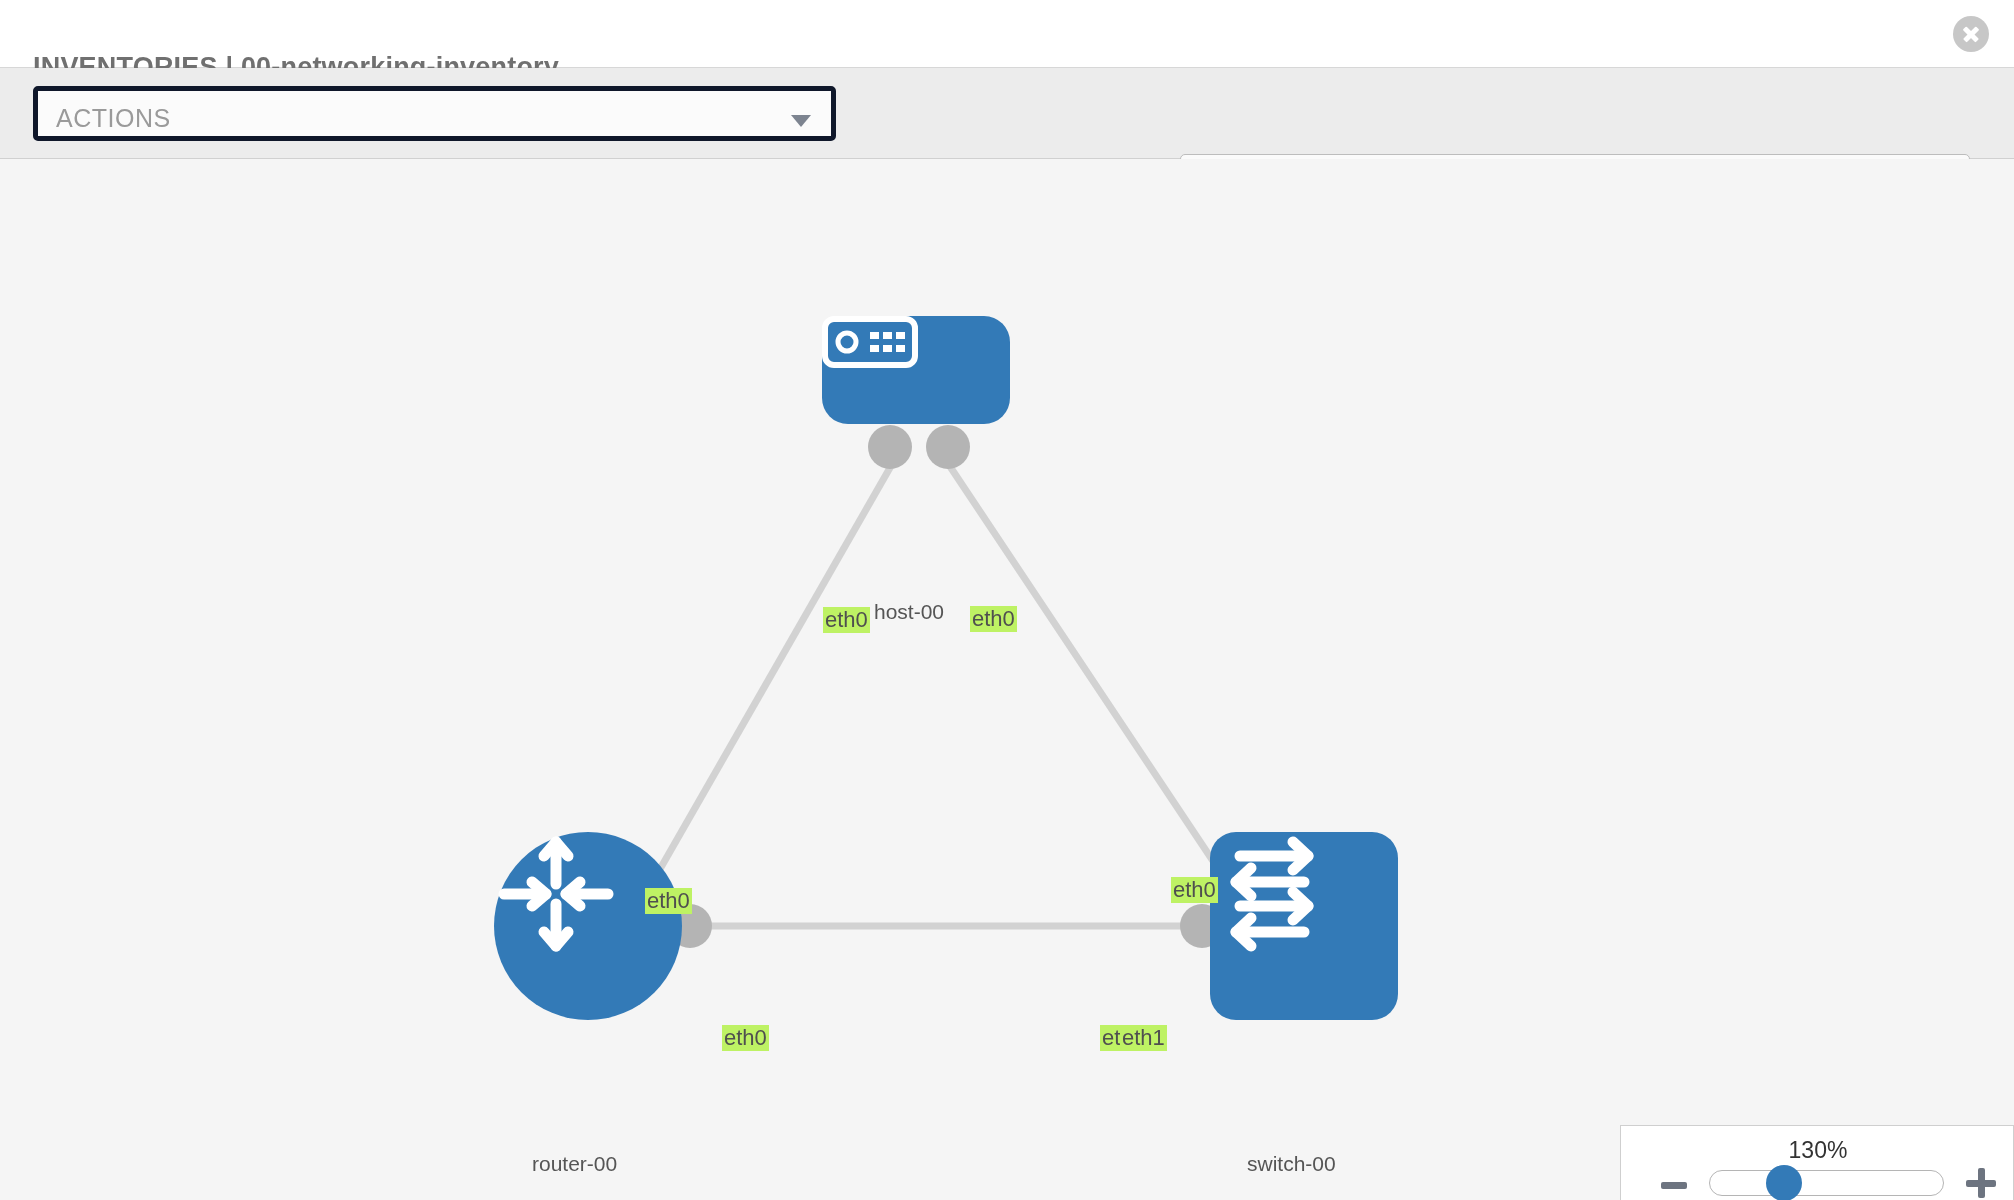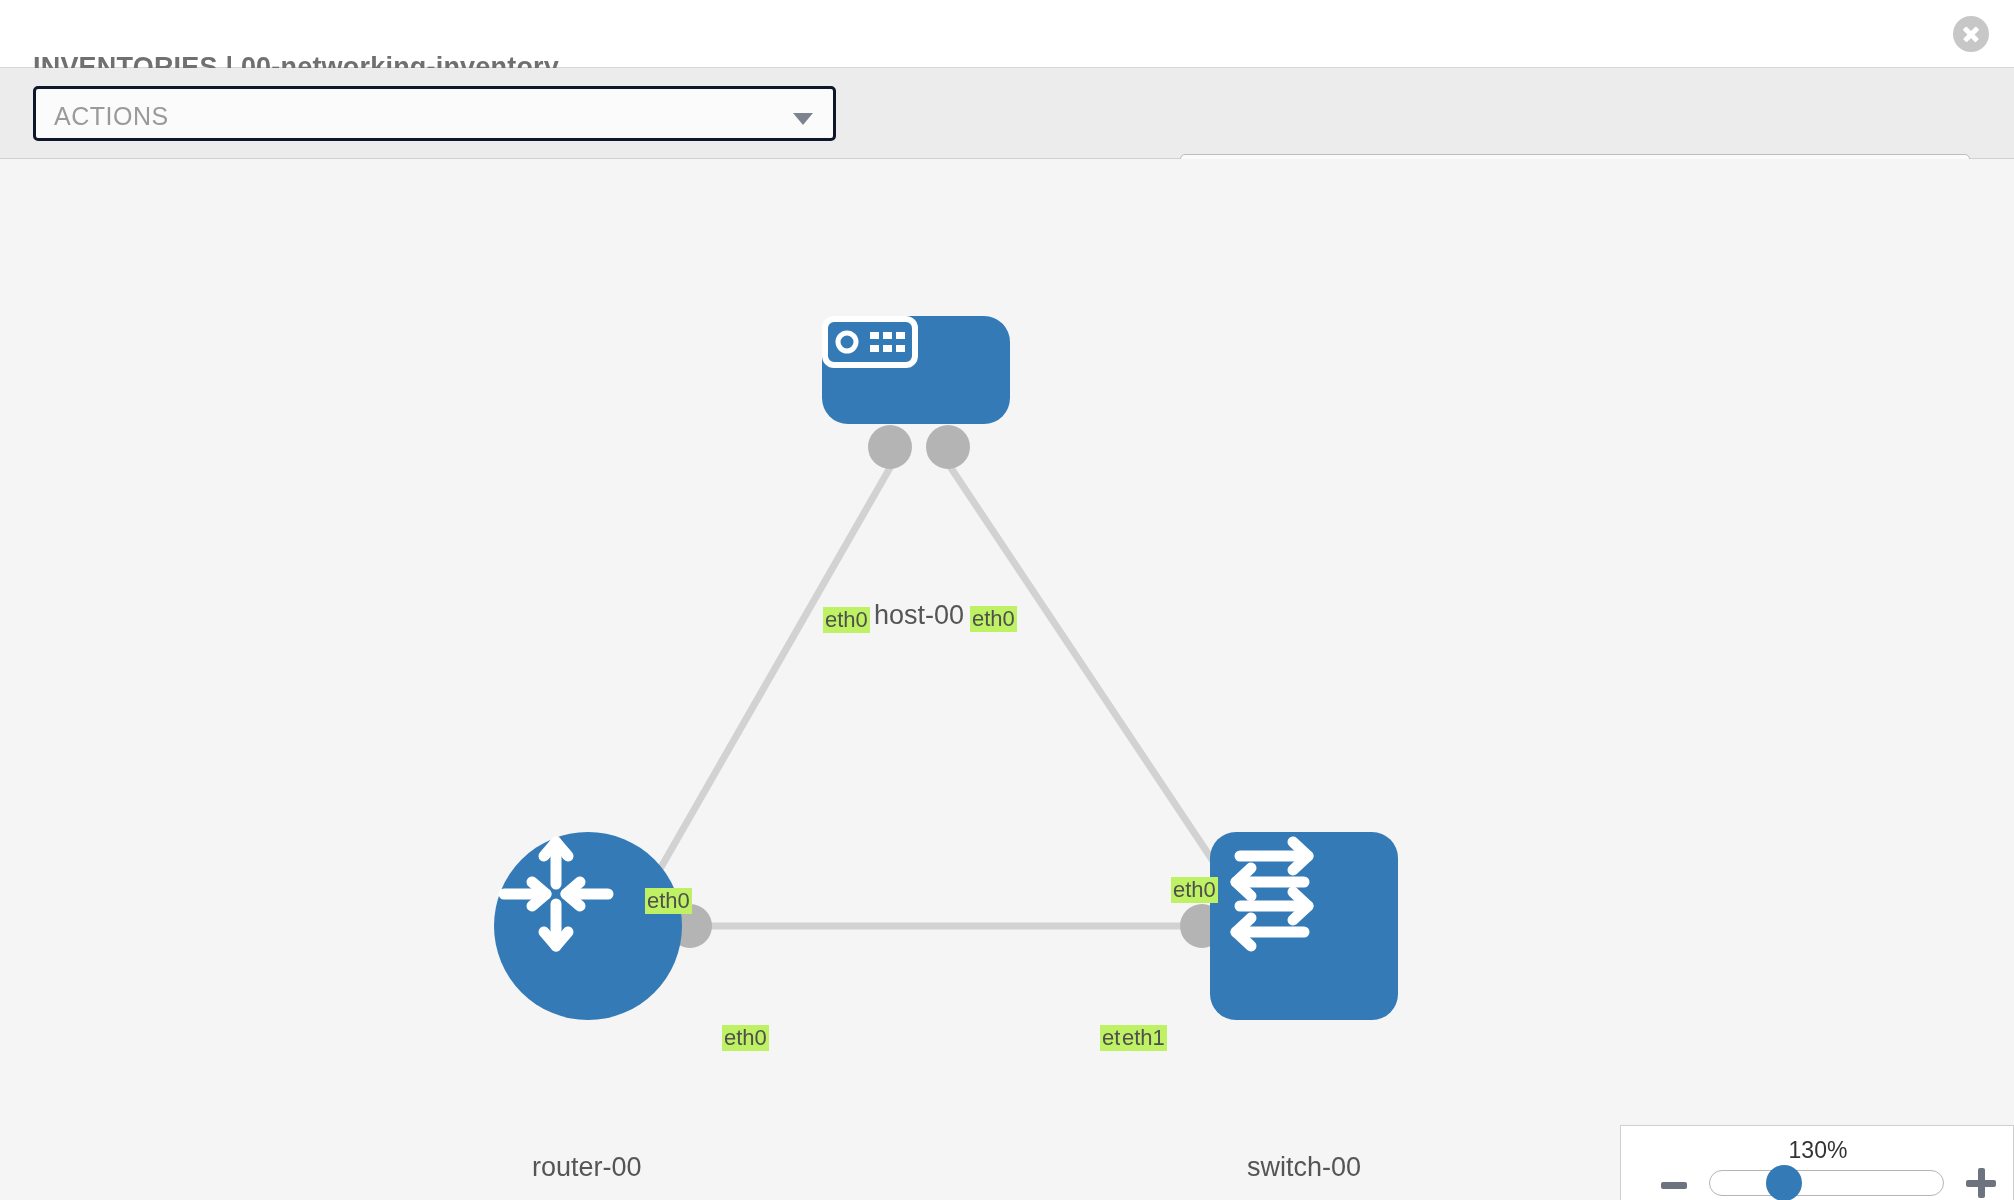--- a/index.html
+++ b/index.html
@@ -42,21 +42,21 @@
   .toolbar {
     position: absolute; top: 68px; left: 0;
     width: 2014px; height: 91px;
     background: #ececec;
     border-bottom: 1px solid #d0d0d0;
   }
   .actions-select {
     position: absolute; left: 33px; top: 18px;
     width: 803px; height: 55px;
     background: #fbfbfb;
-    border: 3px solid #0f172a; border-radius: 5px;
+    border: 5px solid #0f172a; border-radius: 5px;
   }
   .actions-select .label {
     position: absolute; left: 18px; top: 13px;
     font-size: 25px; color: #9a9a9a; letter-spacing: .5px;
   }
   .caret {
     position: absolute; right: 20px; top: 24px;
     width: 0; height: 0;
     border-left: 10px solid transparent;
     border-right: 10px solid transparent;
@@ -97,21 +97,21 @@
     background: #337ab7;
     display: flex; align-items: center; justify-content: center;
     cursor: pointer;
   }
   .node-host   { left: 822px; top: 157px; width: 188px; height: 108px; border-radius: 26px; }
   .node-router { left: 494px; top: 673px; width: 188px; height: 188px; border-radius: 50%; }
   .node-switch { left: 1210px; top: 673px; width: 188px; height: 188px; border-radius: 26px; }
 
   .node-label {
     position: absolute;
-    font-size: 27px; color: #555555;
+    font-size: 21px; color: #555555;
     background: #f5f5f5;
     white-space: nowrap;
     padding: 0 2px;
   }
   .lbl-host   { left: 872px; top: 441px; }
   .lbl-router { left: 530px; top: 993px; }
   .lbl-switch { left: 1245px; top: 993px; }
 
   .if-label {
     position: absolute;

